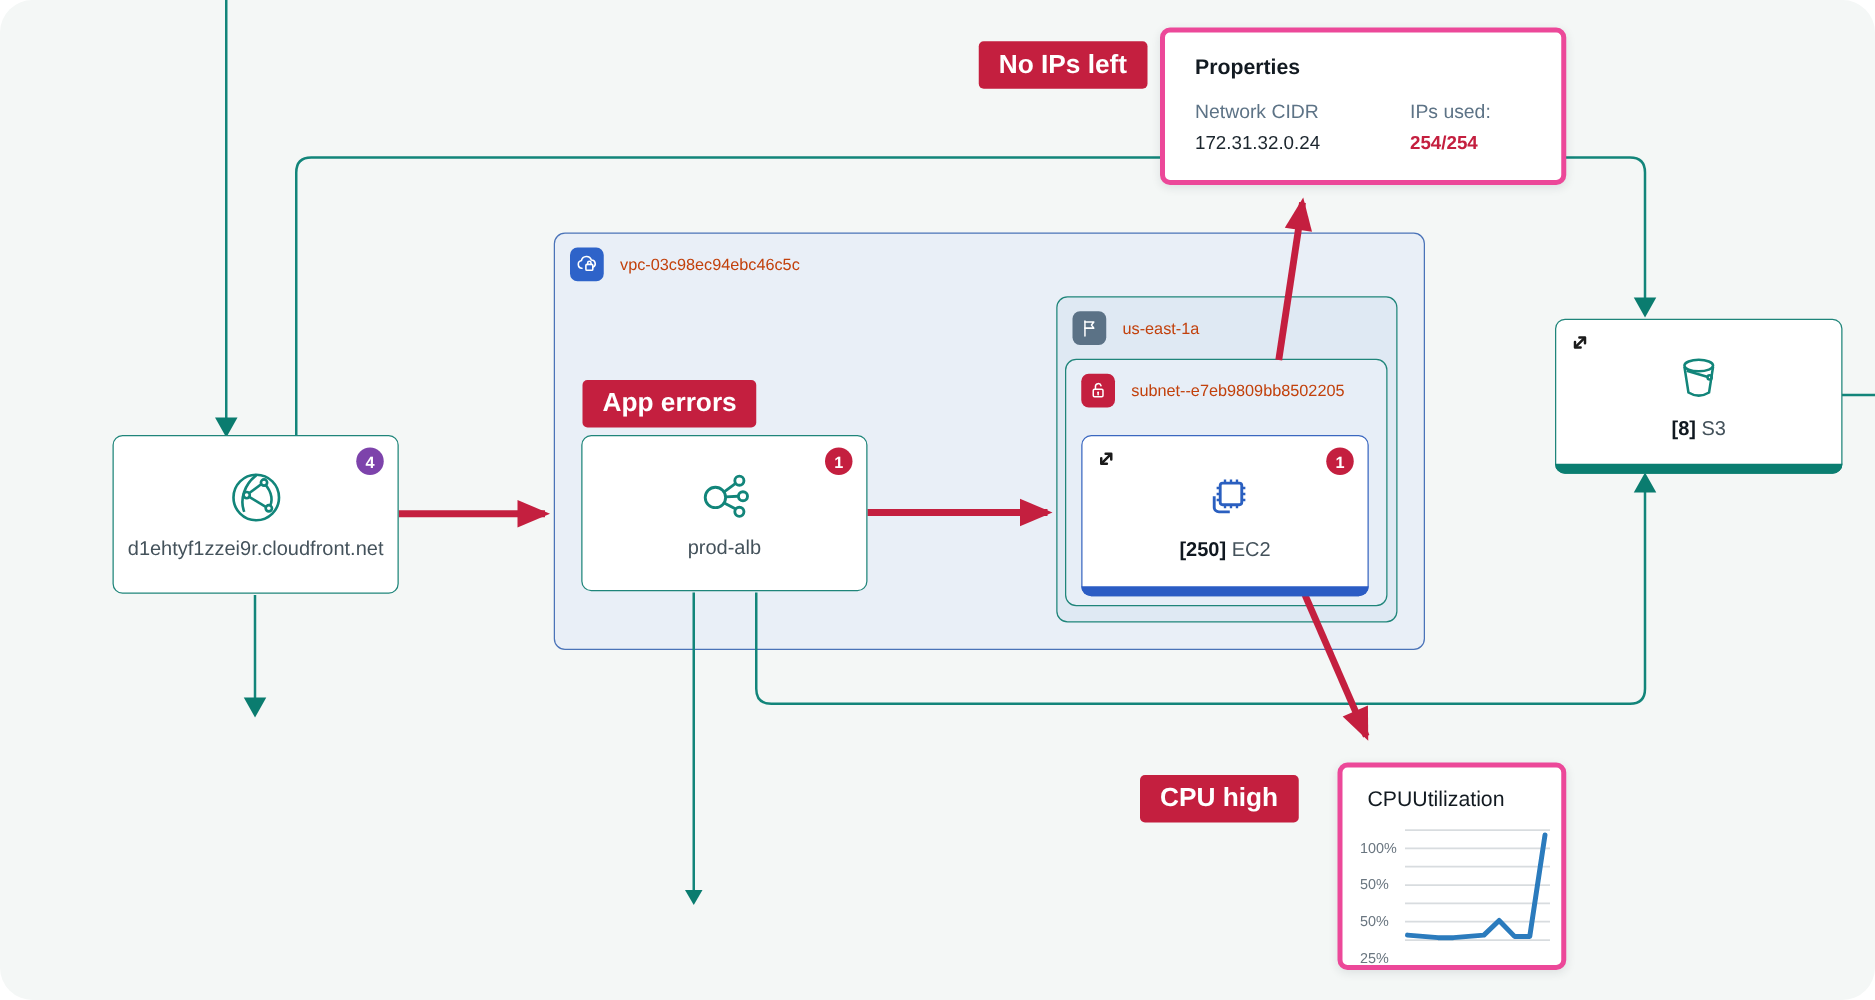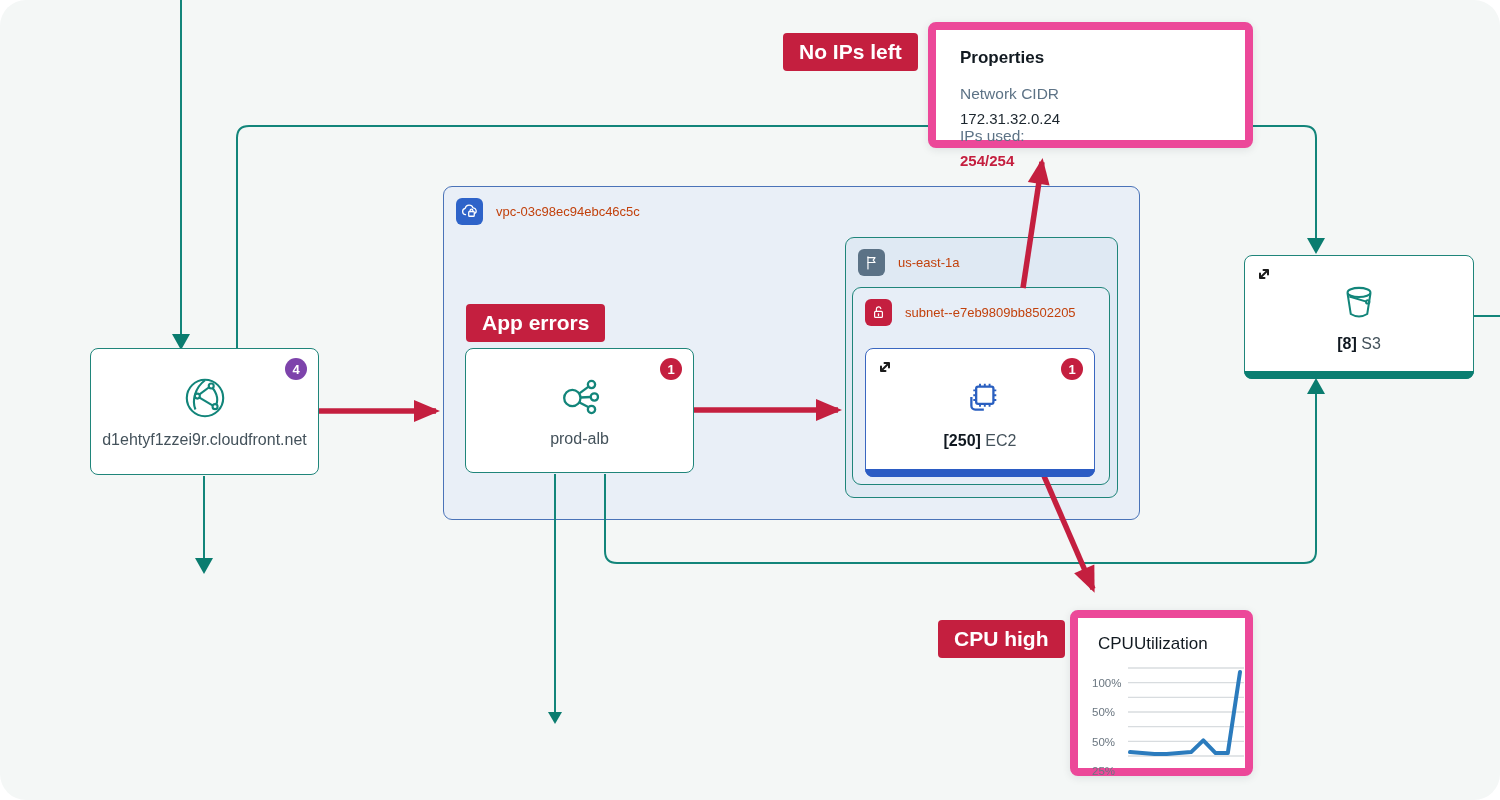--- a/index.html
+++ b/index.html
@@ -33,27 +33,27 @@
   .bottom-bar.teal{background:#0a7e71;}
   .badge{position:absolute;top:9px;right:11px;width:22px;height:22px;border-radius:50%;color:#fff;font-size:13px;font-weight:bold;display:flex;align-items:center;justify-content:center;}
   .badge.red{background:#c41f3f;}
   .badge.purple{background:#7d43ab;}
   .expand{position:absolute;top:8px;left:9px;width:20px;height:20px;}
 
   
   .alert-label{position:absolute;background:#c41f3f;color:#ffffff;font-weight:bold;font-size:21px;padding:7px 16px;border-radius:4px;z-index:4;white-space:nowrap;box-sizing:border-box;}
   .lbl-app-errors{left:466px;top:304px;}
   .lbl-no-ips{left:783px;top:33px;}
-  .lbl-cpu-high{left:938px;top:620px;}
-
-  
-  .panel{position:absolute;background:#ffffff;border:8px solid #ec4899;border-radius:8px;box-sizing:border-box;z-index:5;box-shadow:0 2px 8px rgba(30,40,50,.10);}
+  .lbl-cpu-high{left:912px;top:620px;}
+
+  
+  .panel{position:absolute;background:#ffffff;border:4px solid #ec4899;border-radius:8px;box-sizing:border-box;z-index:5;box-shadow:0 2px 8px rgba(30,40,50,.10);}
   .props{left:928px;top:22px;width:325px;height:126px;padding:18px 24px;}
   .props-title{font-size:17px;font-weight:bold;color:#121a21;}
-  .props-fields{display:flex;margin-top:17px;flex-direction:column;}
+  .props-fields{display:flex;margin-top:17px;}
   .props-field{width:172px;}
   .props-field + .props-field{width:auto;}
   .field-label{font-size:15.5px;color:#5d7386;}
   .field-value{font-size:15px;color:#1c262e;margin-top:7px;}
   .field-value.alert{color:#c41f3f;font-weight:bold;}
   .cpu{left:1070px;top:610px;width:183px;height:166px;padding:16px 14px 12px 14px;}
   .cpu-title{font-size:17px;font-weight:normal;color:#121a21;margin-left:6px;}
   .chart-wrap{position:relative;margin-top:12px;height:96px;}
   .chart-wrap svg{position:absolute;left:36px;top:0;}
   .y-tick{position:absolute;left:0;width:30px;text-align:left;font-size:11.5px;color:#6a7680;margin-top:16px;}

